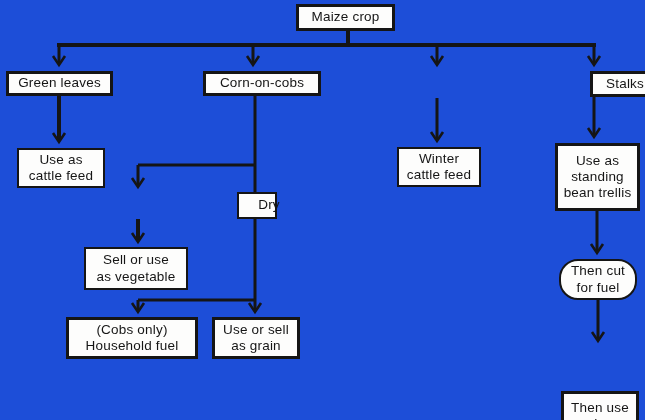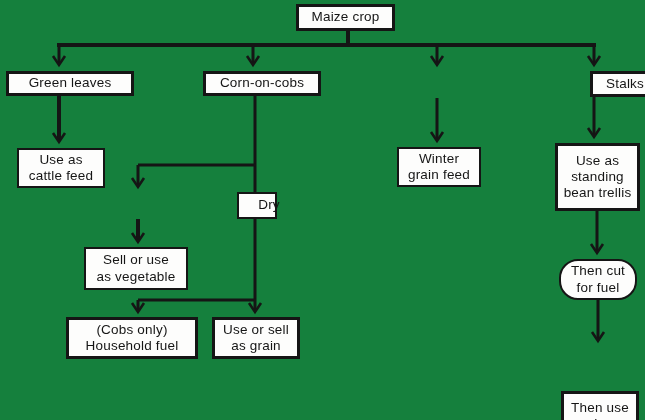--- a/index.html
+++ b/index.html
@@ -1,40 +1,40 @@
 <!DOCTYPE html>
 <html><head>
 <meta charset="utf-8">
 <style>
   html,body{margin:0;padding:0;background:#e8e8e8;}
   #stage{
     position:relative;
     width:645px;height:420px;
-    background:#15803d;
+    background:#1d4ed8;
     font-family:"Liberation Sans","DejaVu Sans",sans-serif;
     color:#151515;
     overflow:hidden;
   }
   #wires{position:absolute;left:0;top:0;width:645px;height:420px;}
   .node{
     position:absolute;
     box-sizing:border-box;
     border:2px solid #151515;
     background:#fdfdfc;
     display:flex;align-items:center;justify-content:center;
     text-align:center;
     white-space:pre-line;
     font-size:13.5px;
     line-height:1.2;
     letter-spacing:.2px;
   }
   .thick{border-width:3px;}
   
   .n-maize        {left:296px;top:4px;  width:99px; height:27px;}
-  .n-greenleaves  {left:6px;  top:71px; width:128px;height:25px;}
+  .n-greenleaves  {left:6px;  top:71px; width:107px;height:25px;}
   .n-corn         {left:203px;top:71px; width:118px;height:25px;}
   .n-dryleaves    {left:389px;top:71px; width:96px; height:27px;}
   .n-stalks       {left:590px;top:71px; width:70px; height:26px;}
   .n-cattlefeed   {left:17px; top:148px;width:88px; height:40px;}
   .n-winterfeed   {left:397px;top:147px;width:84px; height:40px;}
   .n-trellis      {left:555px;top:143px;width:85px; height:68px;}
   .n-green        {left:108px;top:192px;width:60px; height:27px;}
   .n-dry          {left:237px;top:192px;width:40px; height:27px;padding-left:24px;}
   .n-vegetable    {left:84px; top:247px;width:104px;height:43px;}
   .n-cobsfuel     {left:66px; top:317px;width:132px;height:42px;}
@@ -88,21 +88,21 @@
 
   <div class="node n-corn thick">Corn-on-cobs</div>
 
 
   <div class="node n-stalks thick">Stalks</div>
 
   <div class="node n-cattlefeed">Use as
 cattle feed</div>
 
   <div class="node n-winterfeed">Winter
-grain feed</div>
+cattle feed</div>
 
   <div class="node n-trellis thick">Use as
 standing
 bean trellis</div>
 
 
   <div class="node n-dry">Dry</div>
 
   <div class="node n-vegetable">Sell or use
 as vegetable</div>

